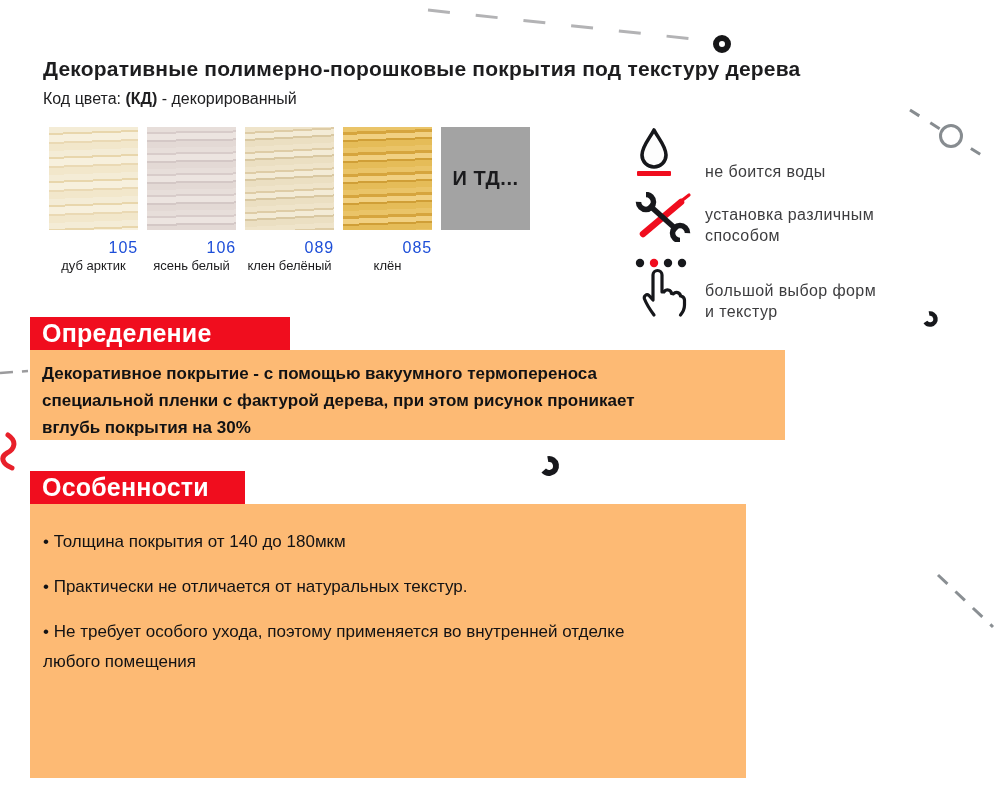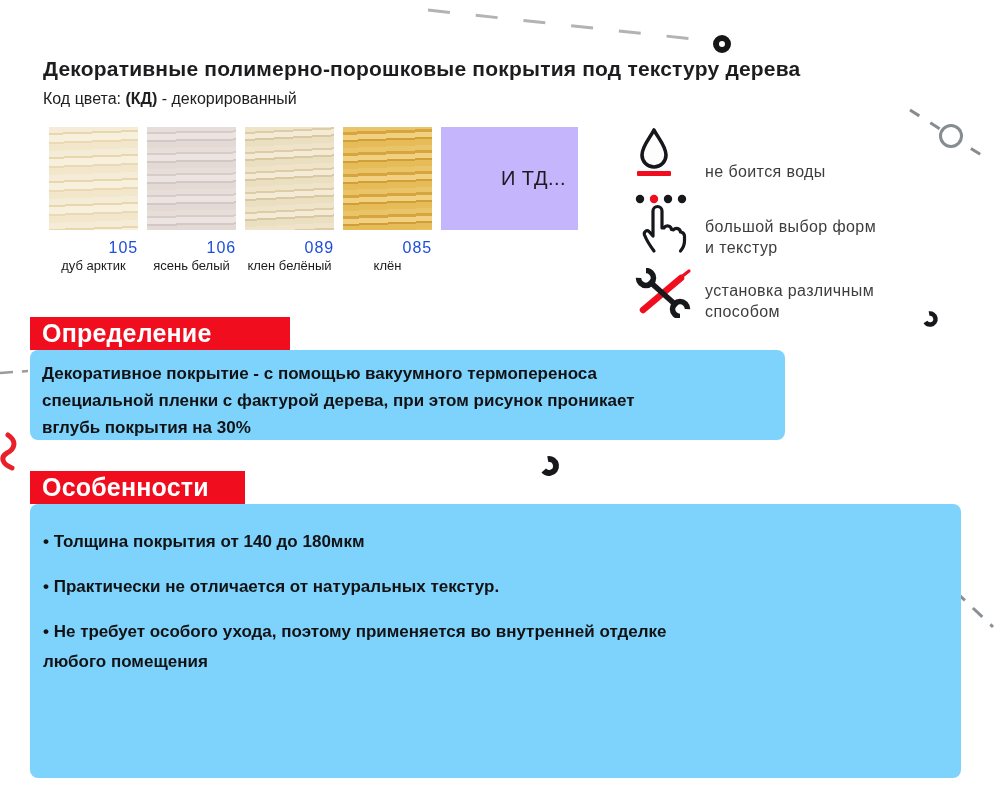--- a/index.html
+++ b/index.html
@@ -14,39 +14,39 @@
   .subtitle b { font-weight:bold; }
   
   .swatch-row { position:absolute; left:49px; top:127px; display:flex; gap:9px; }
   .swatch { width:89px; flex:none; }
   .chip { width:89px; height:103px; }
   .sw105 { background:repeating-linear-gradient(178deg,#f4ecd6 0 6px,#e8d6ac 6px 8px,#f7f0dd 8px 15px,#ead9b4 15px 17px,#f2e7cb 17px 24px); }
   .sw106 { background:repeating-linear-gradient(179deg,#e7deda 0 5px,#d8cccा 5px 7px,#ece4e0 7px 13px,#d4c8c6 13px 15px,#e3d9d5 15px 21px); }
   .sw106 { background:repeating-linear-gradient(179deg,#e7deda 0 5px,#d8ccca 5px 7px,#ece4e0 7px 13px,#d4c8c6 13px 15px,#e3d9d5 15px 21px); }
   .sw089 { background:repeating-linear-gradient(177deg,#efe4ca 0 5px,#decca6 5px 7px,#f3ebd6 7px 12px,#d9c8a2 12px 14px,#ebdfc2 14px 20px); }
   .sw085 { background:repeating-linear-gradient(178deg,#eac468 0 5px,#d6a53e 5px 8px,#f1d081 8px 13px,#d09f37 13px 15px,#e5bc58 15px 21px); }
-  .etc { background:#c4b5fd; display:flex; align-items:center; justify-content:center;
-         font-size:20px; font-weight:normal; letter-spacing:.5px; color:#1b1b1d;padding-left:48px; }
+  .etc { background:#a3a3a3; display:flex; align-items:center; justify-content:center;
+         font-size:20px; font-weight:bold; letter-spacing:.5px; color:#1b1b1d; }
   .sw-code { margin-top:9px; text-align:right; font-size:16px; letter-spacing:.9px; color:#1d4ed8; }
   .sw-name { margin-top:1px; text-align:center; font-size:13px; color:#1b1b1d; }
   
   .features-col { position:absolute; left:633px; top:126px; width:330px; }
   .feat-row { display:flex; align-items:flex-end; margin-bottom:10px; }
   .feat-icon { width:72px; flex:none; }
   .feat-text { font-size:16px; line-height:21px; letter-spacing:.4px; color:#3d3d3f; }
   
   .banner { position:absolute; background:#f00d1e; color:#fff; font-size:25px; font-weight:bold;
             line-height:33px; height:33px; padding-left:12px; box-sizing:border-box; letter-spacing:.2px; }
   .banner-def { left:30px; top:317px; width:260px; }
   .banner-feat { left:30px; top:471px; width:215px; }
-  .graybox { position:absolute; background:#7dd3fc; box-sizing:border-box; color:#121214;border-radius:8px; }
+  .graybox { position:absolute; background:#fdba74; box-sizing:border-box; color:#121214; }
   .def-box { left:30px; top:350px; width:755px; height:90px; padding:10px 8px 0 12px;
              font-size:17px; font-weight:bold; line-height:27px; }
-  .feat-box { left:30px; top:504px; width:931px; height:274px; padding:23px 28px 0 13px;
-              font-size:17px; font-weight:bold; line-height:30px; }
+  .feat-box { left:30px; top:504px; width:716px; height:274px; padding:23px 28px 0 13px;
+              font-size:17px; font-weight:normal; line-height:30px; }
   .bullet { margin-bottom:15px; }
   .bullet .bl:first-child::before { content:"\2022\00A0"; }
   .bullet.b2 { max-width:800px; }
   .bullet.b4 { max-width:700px; }
   
   .deco { position:absolute; left:0; top:0; pointer-events:none; }
 </style>
 </head>
 <body>
 
@@ -102,46 +102,46 @@
           <path d="M19 4 C23 12 31 20 31 29 a12 12 0 0 1 -24 0 C7 20 15 12 19 4 Z" fill="#fdfdfd" stroke="#16171b" stroke-width="3.6" stroke-linejoin="round"></path>
           <rect x="2" y="45" width="34" height="5" rx="1" fill="#f00d1e"></rect>
         </svg>
       </div>
       <div class="feat-text">
         <div>не боится воды</div>
       </div>
     </div>
     <div class="feat-row">
       <div class="feat-icon">
+        <svg width="60" height="50" viewBox="0 0 60 50">
+          <line x1="10" y1="42" x2="48" y2="10" stroke="#f00d1e" stroke-width="6.5" stroke-linecap="round"></line>
+          <line x1="47" y1="10" x2="56" y2="3" stroke="#f00d1e" stroke-width="3.2" stroke-linecap="round"></line>
+          <line x1="16" y1="13" x2="44" y2="38" stroke="#17181c" stroke-width="5.5"></line>
+          <circle cx="13" cy="10" r="7.5" fill="none" stroke="#17181c" stroke-width="5.5" stroke-dasharray="35.3 11.8" transform="rotate(-90 13 10)"></circle>
+          <circle cx="47" cy="41" r="7.5" fill="none" stroke="#17181c" stroke-width="5.5" stroke-dasharray="35.3 11.8" transform="rotate(90 47 41)"></circle>
+        </svg>
+      </div>
+      <div class="feat-text">
+        <div>установка различным</div>
+        <div>способом</div>
+      </div>
+    </div>
+    <div class="feat-row">
+      <div class="feat-icon">
         <svg width="58" height="62" viewBox="0 0 58 62" style="margin-left:1px;">
           <circle cx="6" cy="7" r="4.2" fill="#17181c"></circle>
           <circle cx="20" cy="7" r="4.2" fill="#f00d1e"></circle>
           <circle cx="34" cy="7" r="4.2" fill="#17181c"></circle>
           <circle cx="48" cy="7" r="4.2" fill="#17181c"></circle>
           <path d="M20 59 C17 55 12.5 48 10.5 43 C9.5 40 12.5 37.5 15 39.5 L19 44 L19 19 A4.5 4.5 0 0 1 28 19 L28 36 L30 36 A4 4 0 0 1 37.5 37.5 L39.5 37.8 A4 4 0 0 1 46.5 40 L47.5 40.2 C49.5 40.8 50.5 42.3 50.5 44.3 L50.5 49 C50.5 53 49 56 46.5 59" fill="none" stroke="#16171b" stroke-width="3.2" stroke-linejoin="round" stroke-linecap="round"></path>
         </svg>
       </div>
       <div class="feat-text">
         <div>большой выбор форм</div>
         <div>и текстур</div>
-      </div>
-    </div>
-    <div class="feat-row">
-      <div class="feat-icon">
-        <svg width="60" height="50" viewBox="0 0 60 50">
-          <line x1="10" y1="42" x2="48" y2="10" stroke="#f00d1e" stroke-width="6.5" stroke-linecap="round"></line>
-          <line x1="47" y1="10" x2="56" y2="3" stroke="#f00d1e" stroke-width="3.2" stroke-linecap="round"></line>
-          <line x1="16" y1="13" x2="44" y2="38" stroke="#17181c" stroke-width="5.5"></line>
-          <circle cx="13" cy="10" r="7.5" fill="none" stroke="#17181c" stroke-width="5.5" stroke-dasharray="35.3 11.8" transform="rotate(-90 13 10)"></circle>
-          <circle cx="47" cy="41" r="7.5" fill="none" stroke="#17181c" stroke-width="5.5" stroke-dasharray="35.3 11.8" transform="rotate(90 47 41)"></circle>
-        </svg>
-      </div>
-      <div class="feat-text">
-        <div>установка различным</div>
-        <div>способом</div>
       </div>
     </div>
   </div>
 
   <div class="banner banner-def">Определение</div>
   <div class="graybox def-box">
     <div>Декоративное покрытие - с помощью вакуумного термопереноса</div>
     <div>специальной пленки с фактурой дерева, при этом рисунок проникает</div>
     <div>вглубь покрытия на 30%</div>
   </div>

